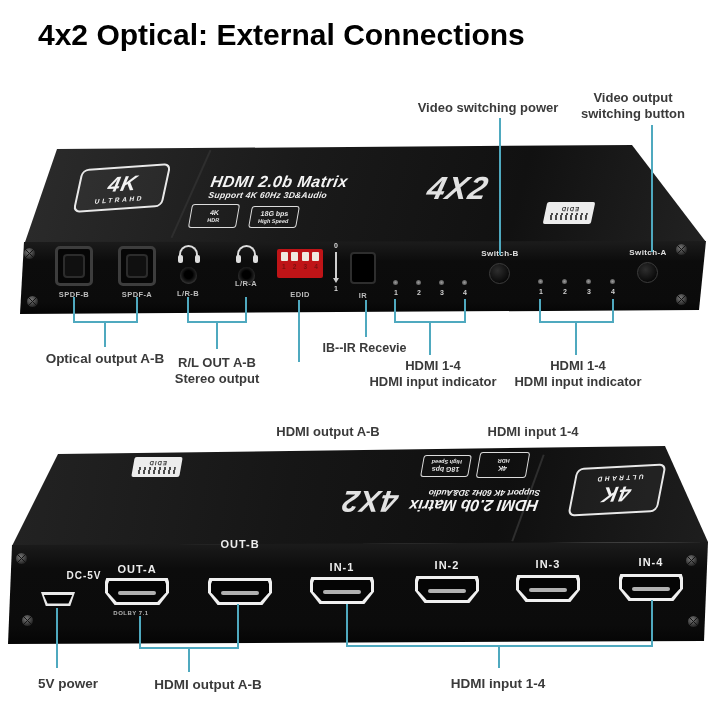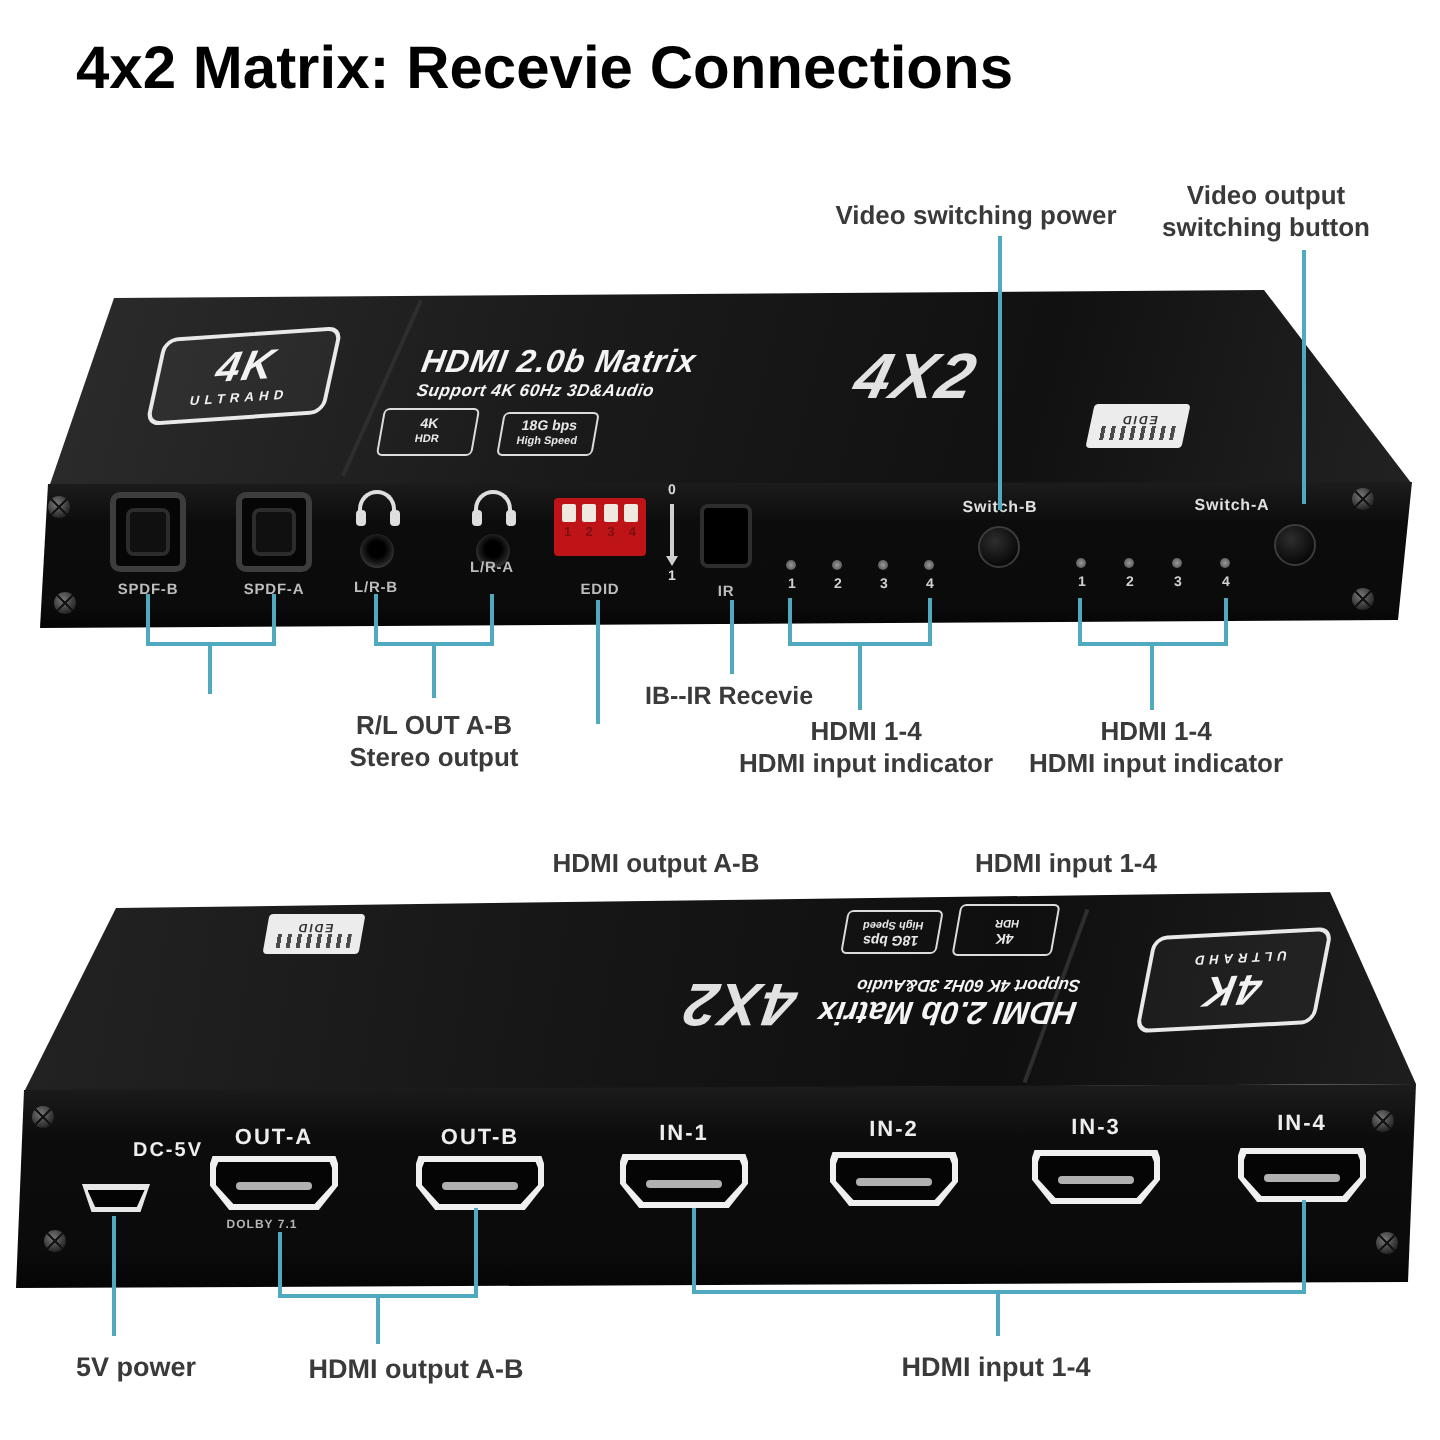--- a/index.html
+++ b/index.html
@@ -77,21 +77,21 @@
   .musb{position:absolute;width:34px;height:14px;background:#e8e8e8;z-index:3;
         clip-path:polygon(0 0,100% 0,86% 100%,14% 100%);}
   .musb-in{position:absolute;inset:2.5px;background:#030303;clip-path:polygon(0 0,100% 0,86% 100%,14% 100%);}
   .page-title{position:absolute;left:38px;top:18px;font-size:30px;font-weight:bold;color:#000;letter-spacing:0;}
 </style>
 </head>
 <body>
 
 <div class="stage">
 
-  <div class="page-title">4x2 Matrix: Recevie Connections</div>
+  <div class="page-title">4x2 Optical: External Connections</div>
 
   <div class="lbl" style="left:398px;top:100px;width:180px;">Video switching power</div>
   <div class="lbl" style="left:543px;top:90px;width:180px;">
     <div>Video output</div>
     <div>switching button</div>
   </div>
   <div class="vline" style="left:499px;top:118px;height:137px;"></div>
   <div class="vline" style="left:651px;top:125px;height:127px;"></div>
 
   <div class="face" style="left:20px;top:144px;width:686px;height:101px;
@@ -191,27 +191,28 @@
 
   <div class="led" style="left:538px;top:279px;"></div>
   <div class="led" style="left:562px;top:279px;"></div>
   <div class="led" style="left:586px;top:279px;"></div>
   <div class="led" style="left:610px;top:279px;"></div>
   <div class="lednum" style="left:541px;top:288px;">1</div>
   <div class="lednum" style="left:565px;top:288px;">2</div>
   <div class="lednum" style="left:589px;top:288px;">3</div>
   <div class="lednum" style="left:613px;top:288px;">4</div>
 
-  <div class="btn-label" style="left:616px;top:248px;">Switch-A</div>
+  <div class="btn-label" style="left:648px;top:248px;">Switch-A</div>
   <div class="pbtn" style="left:637px;top:262px;"></div>
 
   <div class="vline" style="left:73px;top:297px;height:26px;"></div>
   <div class="vline" style="left:136px;top:297px;height:26px;"></div>
   <div class="hline" style="left:73px;top:321px;width:65px;"></div>
   <div class="vline" style="left:104px;top:323px;height:24px;"></div>
+  <div class="lbl" style="left:25px;top:351px;width:160px;font-size:13.5px;">Optical output A-B</div>
 
   <div class="vline" style="left:187px;top:297px;height:26px;"></div>
   <div class="vline" style="left:245px;top:297px;height:26px;"></div>
   <div class="hline" style="left:187px;top:321px;width:60px;"></div>
   <div class="vline" style="left:216px;top:323px;height:26px;"></div>
   <div class="lbl" style="left:152px;top:355px;width:130px;font-size:13px;">
     <div>R/L OUT A-B</div>
     <div>Stereo output</div>
   </div>
 
@@ -286,21 +287,21 @@
     </div>
 
   <div class="rlabel" style="left:137px;top:563px;">OUT-A</div>
   <div class="hdmi" style="left:105px;top:578px;">
       <div class="hdmi-in">
         <div class="hdmi-slot"></div>
       </div>
     </div>
   <div class="dolby" style="left:131px;top:610px;">DOLBY 7.1</div>
 
-  <div class="rlabel" style="left:240px;top:563px;text-align:center;">OUT-B</div>
+  <div class="rlabel" style="left:240px;top:538px;text-align:center;">OUT-B</div>
   <div class="hdmi" style="left:208px;top:578px;">
       <div class="hdmi-in">
         <div class="hdmi-slot"></div>
       </div>
     </div>
 
   <div class="rlabel" style="left:342px;top:561px;">IN-1</div>
   <div class="hdmi" style="left:310px;top:577px;">
       <div class="hdmi-in">
         <div class="hdmi-slot"></div>

